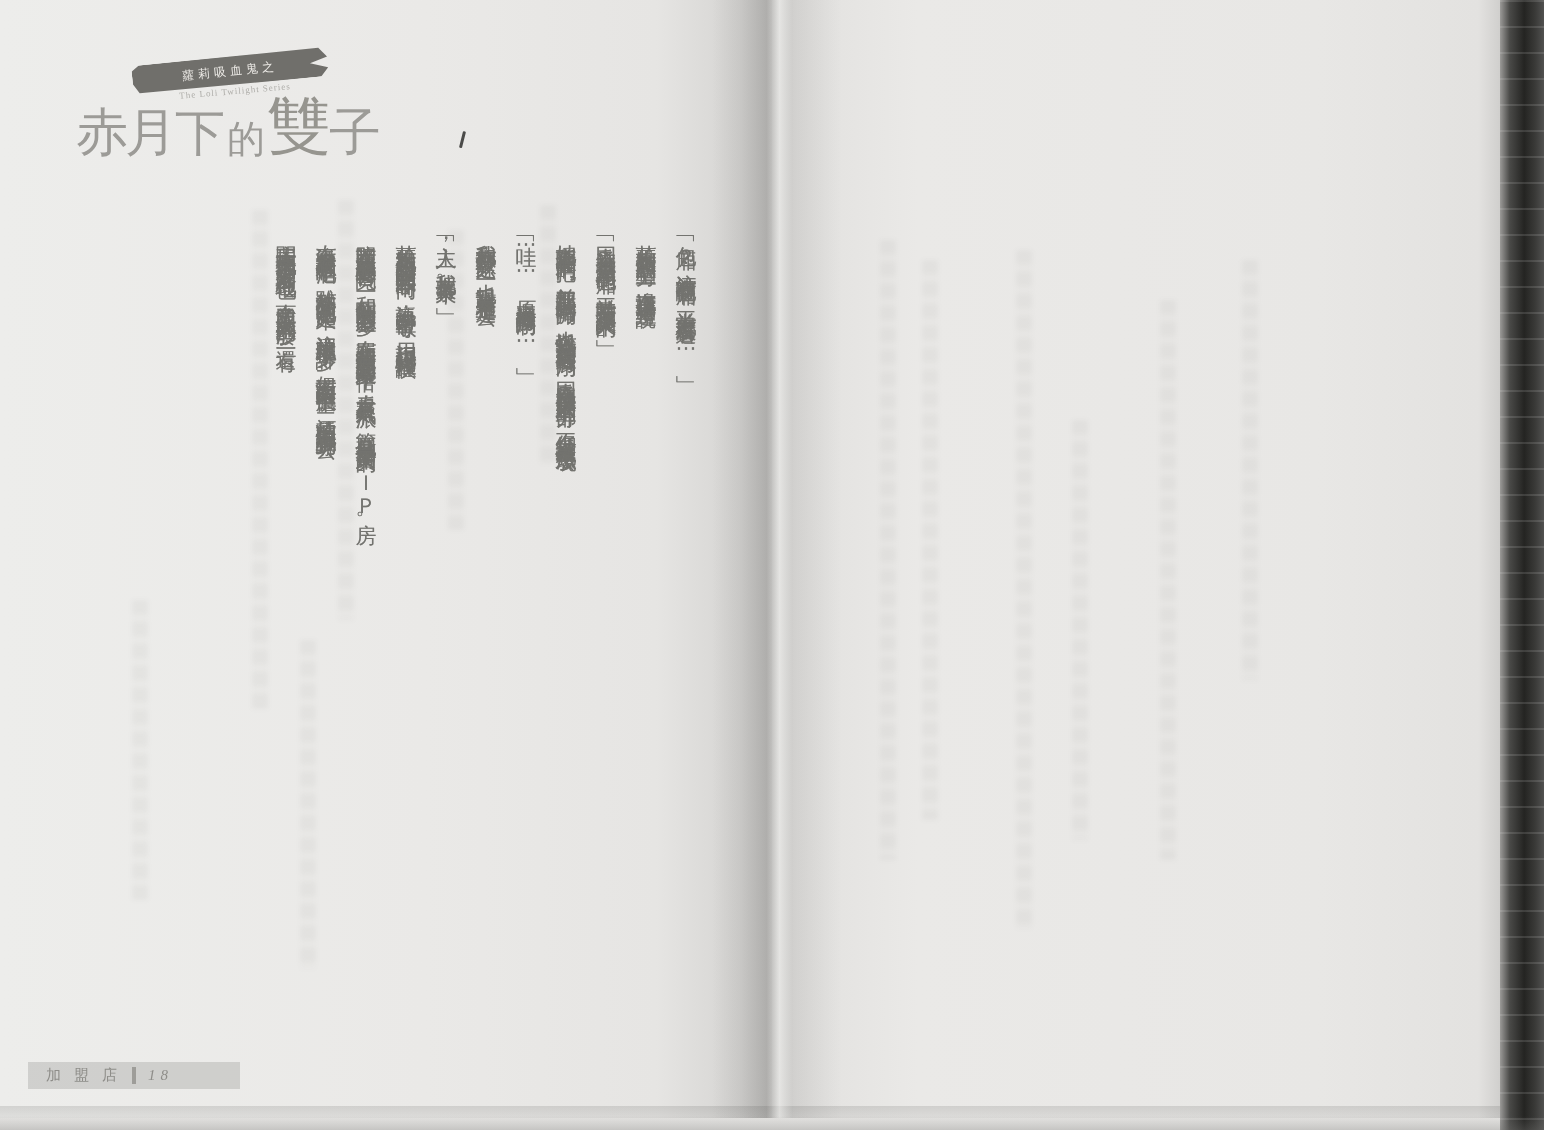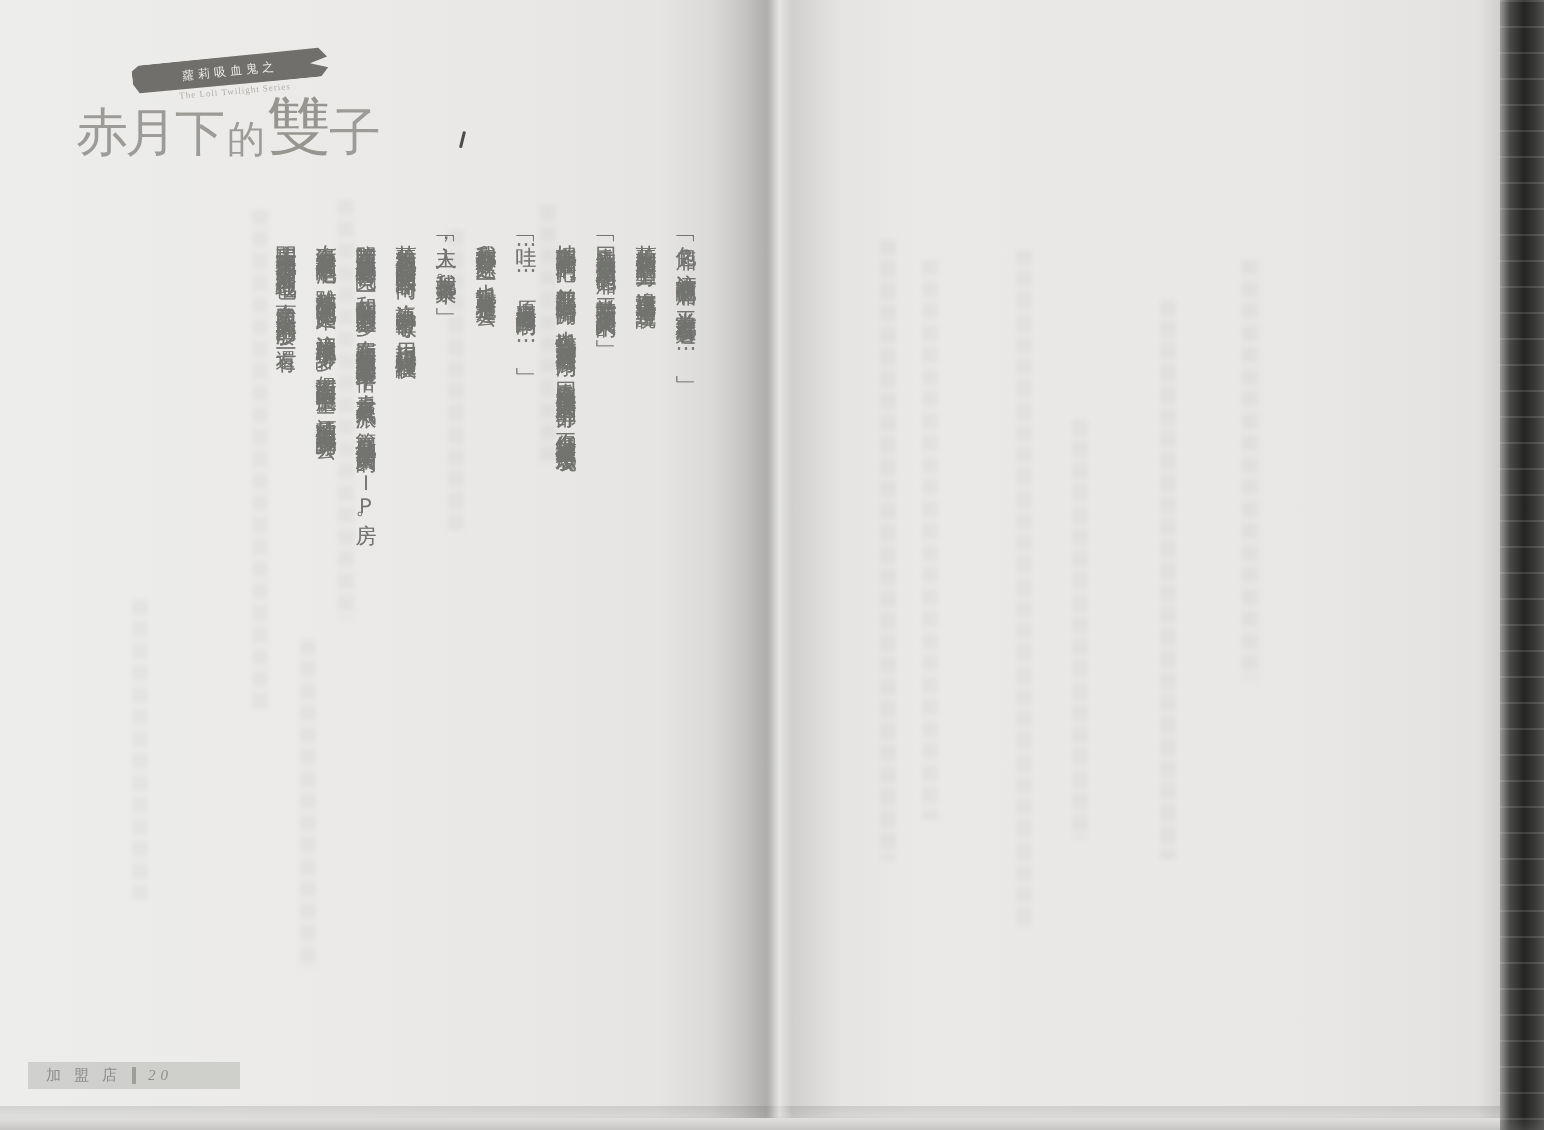--- a/index.html
+++ b/index.html
@@ -142,21 +142,21 @@
       <p>「主人，我把客人帶來了。」</p>
       <p>茱莉雅對她主人的說話口吻明顯和平時不同，語氣中帶著尊敬，用詞也變得比較謹慎。</p>
       <p>暗門裡面比我想像的還要再寬闊，和一個廣闊的客廳差不多。布置和裝潢明顯比外面還要豪華十倍，看起來不只氣派，簡直就像是招待貴賓用的ＶＩＰ房。</p>
       <p>右邊靠牆處還有個小酒吧，雖然和外面的酒吧比起來，這裡的規模小了許多，但該有的東西一應俱全，酒的種類也沒有少到哪去。</p>
       <p>房間正中央地面鋪了一張方形的紅色地毯，上面放了兩張三人坐的沙發，還有一</p>
     </div>
 
     <div class="footer-left">
       <span class="shop">加盟店</span>
       <span class="divider"></span>
-      <span class="footer-num">20</span>
+      <span class="footer-num">18</span>
     </div>
   </div>
 
   <div class="page page-right">
 
     <div class="ghost" style="left:108px;top:240px;height:620px;"></div>
     <div class="ghost" style="left:150px;top:260px;height:560px;"></div>
     <div class="ghost" style="left:244px;top:250px;height:680px;"></div>
     <div class="ghost" style="left:300px;top:420px;height:420px;"></div>
     <div class="ghost" style="left:388px;top:300px;height:560px;"></div>

